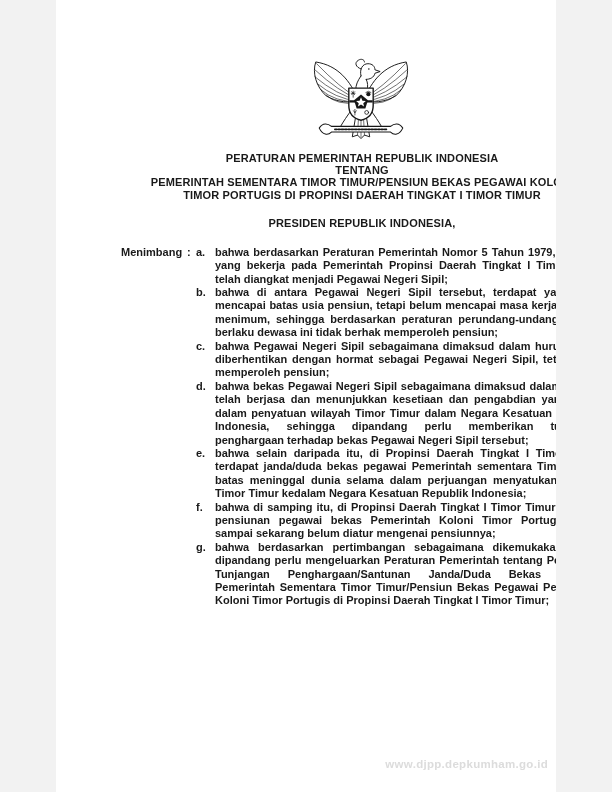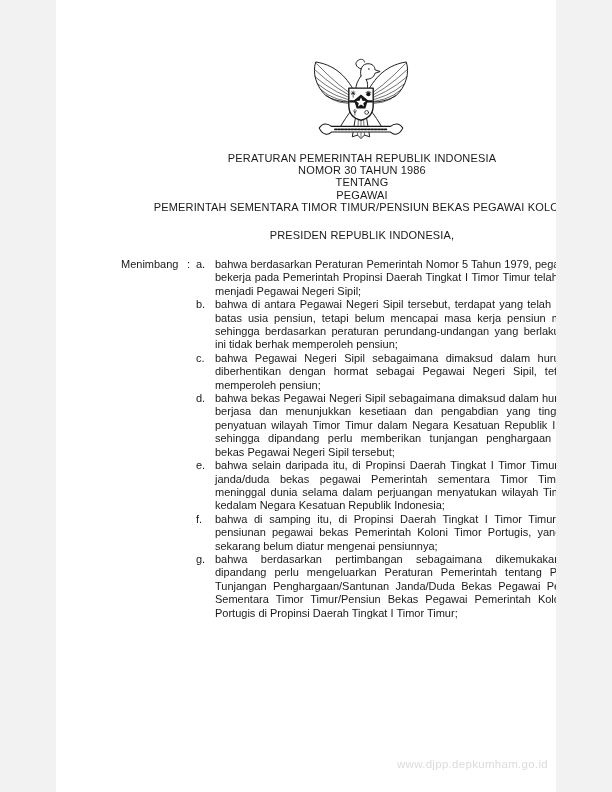--- a/index.html
+++ b/index.html
@@ -4,20 +4,21 @@
 <style>
   html,body { margin:0; padding:0; background:#f2f2f2; }
   .page {
     position:relative;
     width:500px; height:792px;
     margin:0 auto;
     background:#ffffff;
     font-family:"Liberation Sans", sans-serif;
     color:#1a1a1a;
     overflow:hidden;
+    font-weight:bold;
   }
   .emblem {
     position:absolute;
     left:252px; top:55px;
     width:106px; height:94px;
   }
   .content {
     position:absolute;
     left:65px; top:152px;
     width:482px;
@@ -117,24 +118,23 @@
           <path d="M30,85.4 L90,85.4" stroke-width="2" stroke-dasharray="2.2,1.6"></path>
         </g>
       </g>
     </svg>
   </div>
 
   <div class="content">
 
     <div class="title-block">
       <div class="title-line">PERATURAN PEMERINTAH REPUBLIK INDONESIA</div>
-      <div class="title-line">NOMOR 30 TAHUN 1986</div>
       <div class="title-line">TENTANG</div>
-      <div class="title-line">PEGAWAI</div>
       <div class="title-line">PEMERINTAH SEMENTARA TIMOR TIMUR/PENSIUN BEKAS PEGAWAI KOLONI</div>
+      <div class="title-line">TIMOR PORTUGIS DI PROPINSI DAERAH TINGKAT I TIMOR TIMUR</div>
     </div>
 
     <div class="salutation">PRESIDEN REPUBLIK INDONESIA,</div>
 
     <div class="cons">
       <div class="cons-label">Menimbang</div>
       <div class="cons-colon">:</div>
       <div class="cons-items">
 
         <div class="cons-item">

